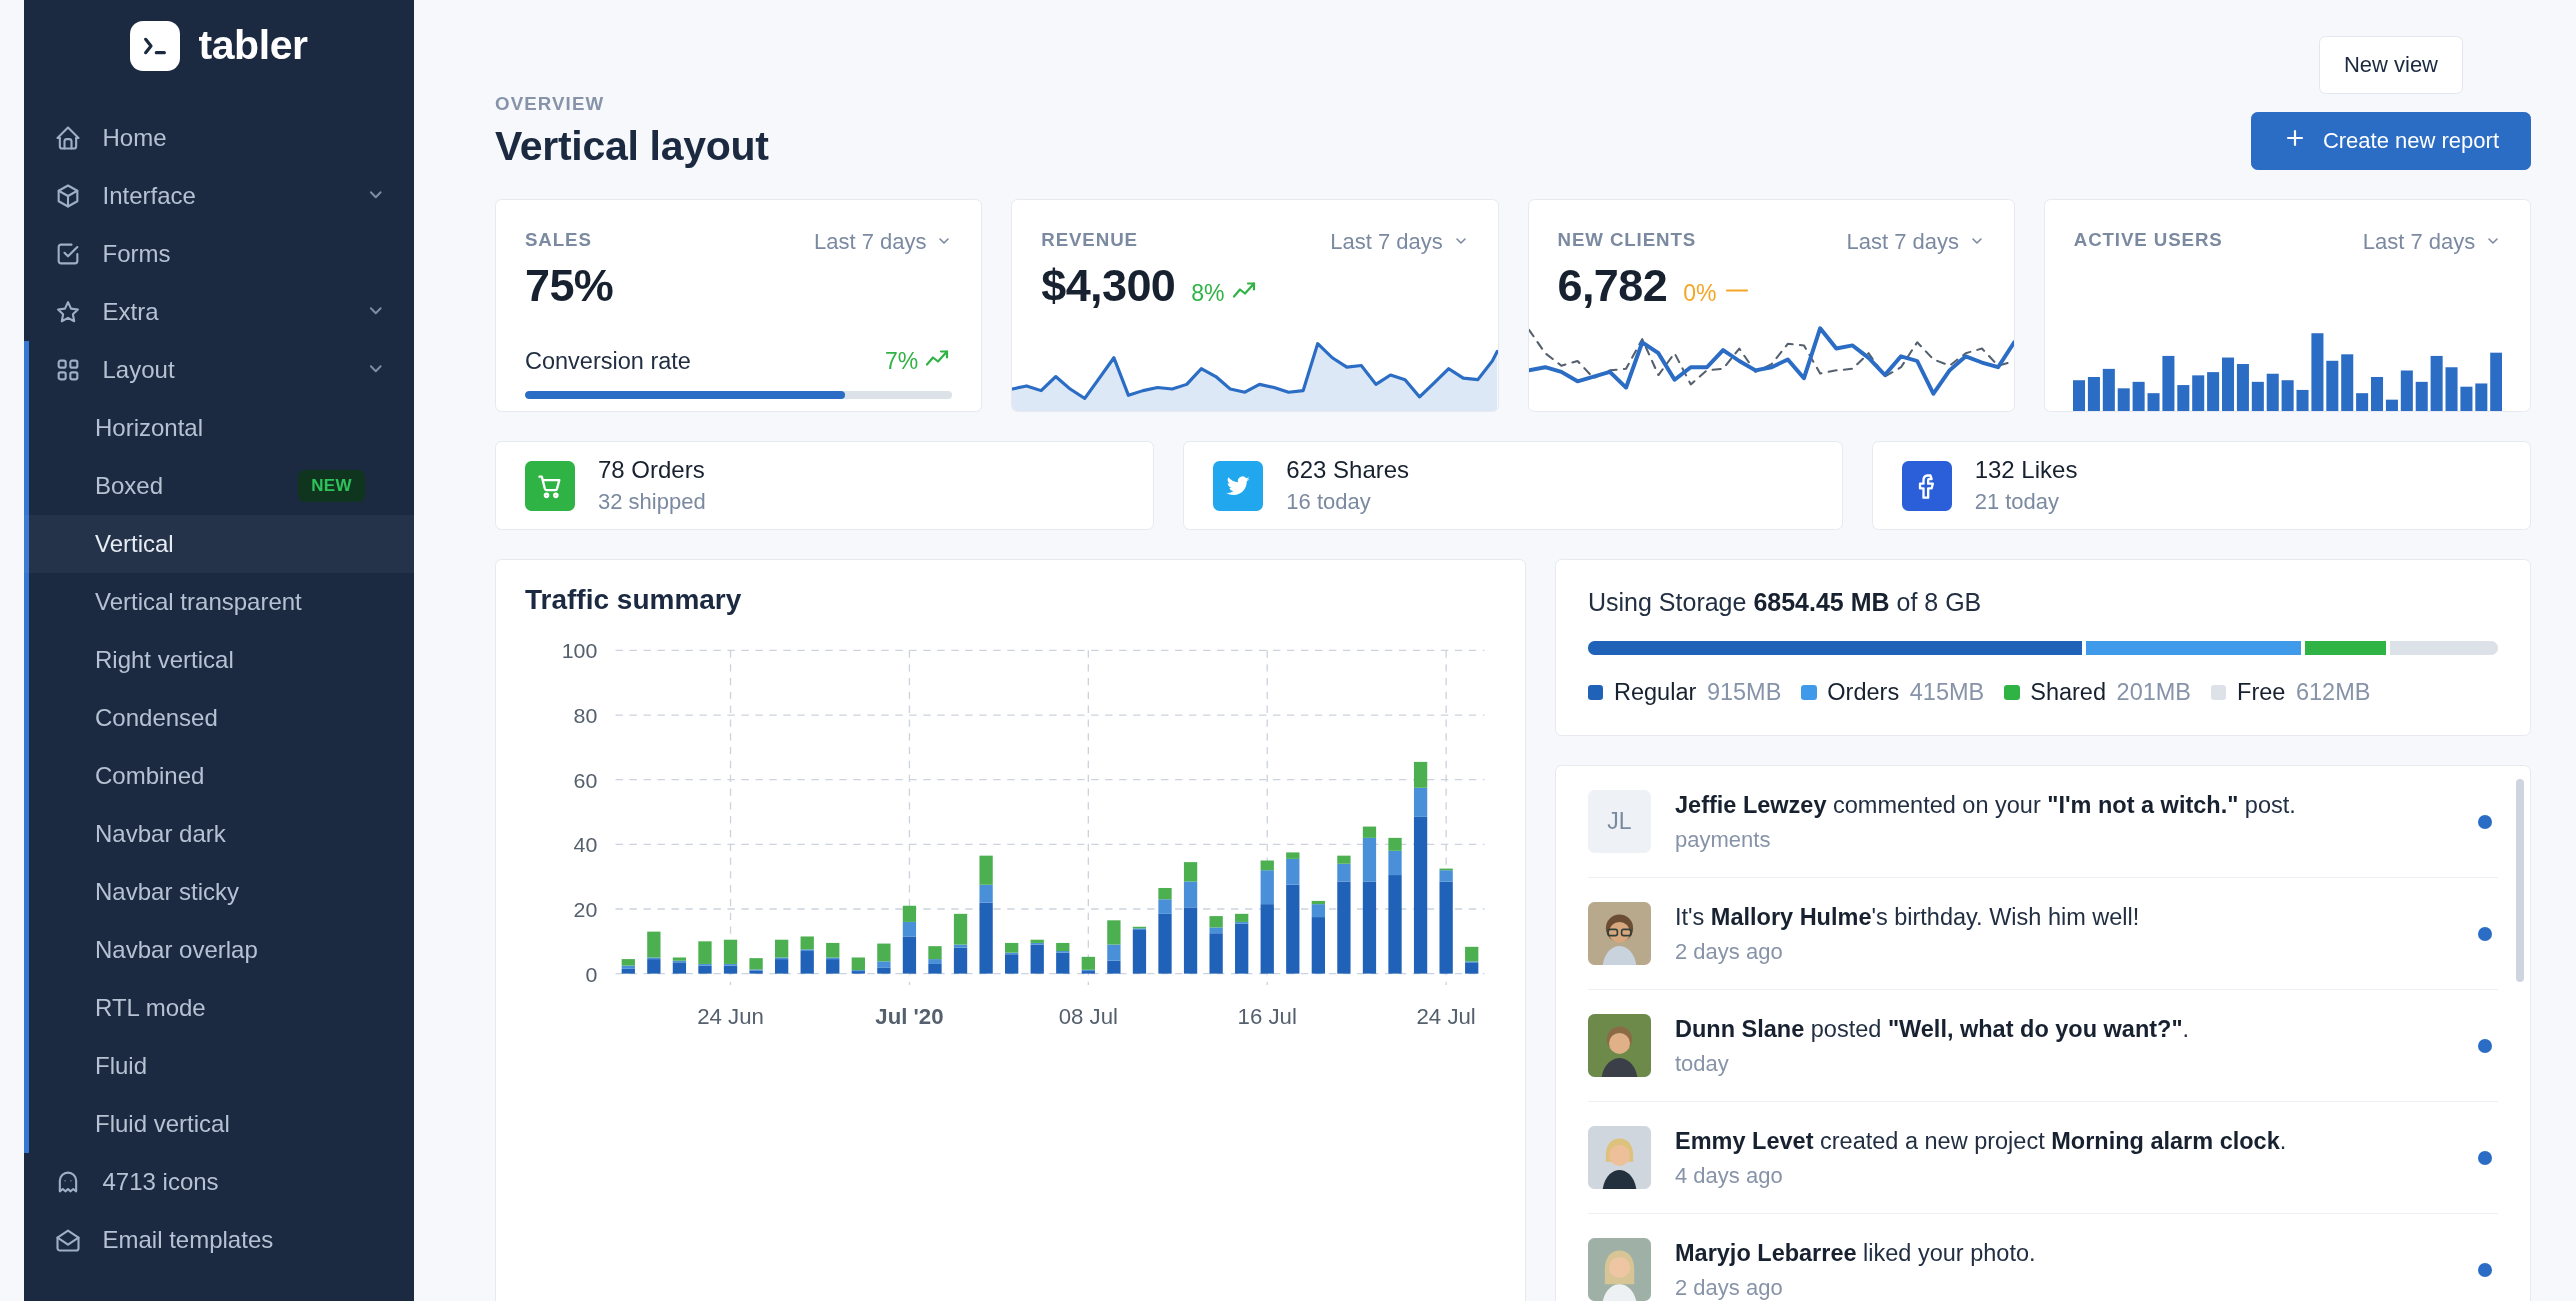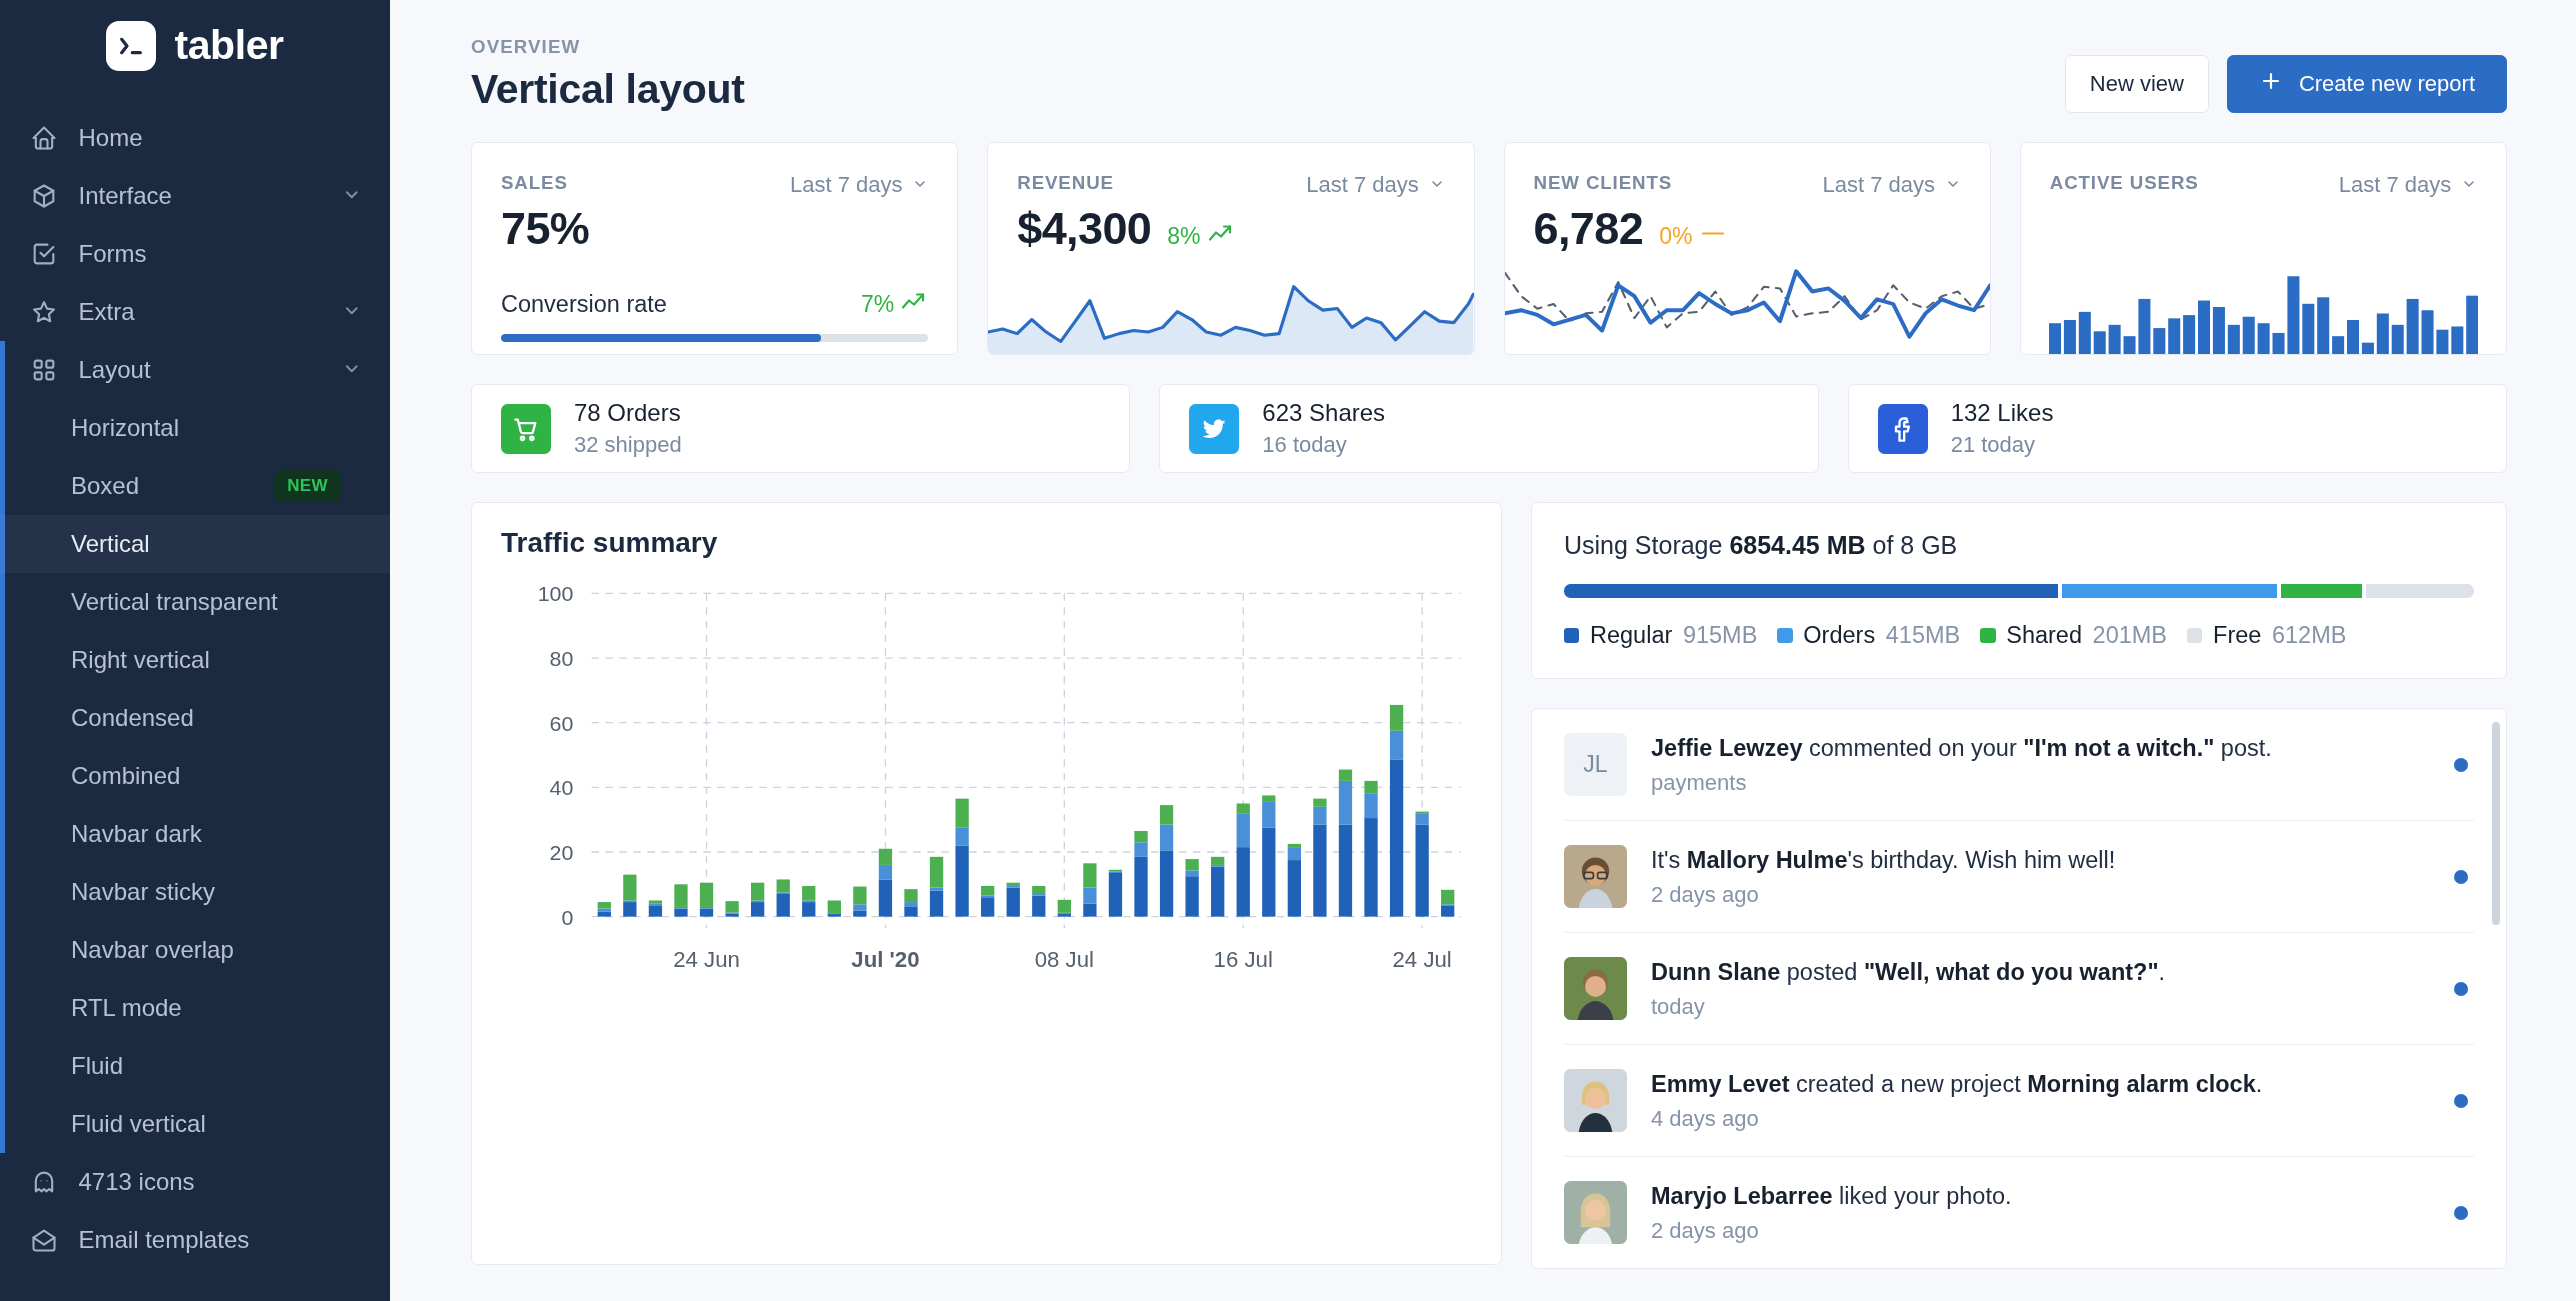--- a/index.html
+++ b/index.html
@@ -2,21 +2,21 @@
 <html style="font-size:13px"><head>
 <meta charset="utf-8">
 <style>
   * { box-sizing: border-box; margin: 0; padding: 0; }
   html, body {
     width: 2576px; height: 1302px;
     font-family: "Liberation Sans", sans-serif;
     background: #f6f8fb;
     overflow: hidden;
   }
-  .app { display: flex; width: 2552px; height: 1302px; }
+  .app { display: flex; width: 2552px; height: 1302px; margin-left: 24px; }
 
   
   .sidebar {
     width: 390px; flex: 0 0 390px;
     background: #1b2a41;
     color: #adbcd0;
     display: flex; flex-direction: column;
     overflow: hidden;
     position: relative;
   }
@@ -61,21 +61,21 @@
   }
 
   
   .main { flex: 1 1 auto; background: #f6f8fb; overflow: hidden; position: relative; padding-left: 36px; }
   .page-header {
     display: flex; align-items: flex-end; justify-content: space-between;
     padding: 36px 45px 0 45px;
   }
   .pretitle { font-size: 18.7px; font-weight: 700; letter-spacing: 1.1px; color: #8793a8; text-transform: uppercase; }
   .page-title { font-size: 41px; font-weight: 700; color: #1b2a41; margin-top: 8px; letter-spacing: -0.3px; }
-  .header-actions { display: flex; gap: 18px; align-items: flex-end; }
+  .header-actions { display: flex; gap: 18px; align-items: center; flex-direction: column; }
   .btn {
     font-size: 22px; border-radius: 6.5px; padding: 0 24px; height: 58px;
     display: flex; align-items: center; justify-content: center; cursor: pointer;
     font-family: "Liberation Sans", sans-serif;
   }
   .btn-white { background: #fff; border: 0.8px solid #e2e7ef; color: #1b2a41; }
   .btn-primary { background: #2b6cc4; border: 0.8px solid #2b6cc4; color: #fff; gap: 16px; padding: 0 31px; }
   .btn-primary .plus svg { width: 24px; height: 24px; stroke: #fff; stroke-width: 2.2; fill: none; stroke-linecap: round; }
 
   .grid { padding: 29px 45px 0 45px; }

